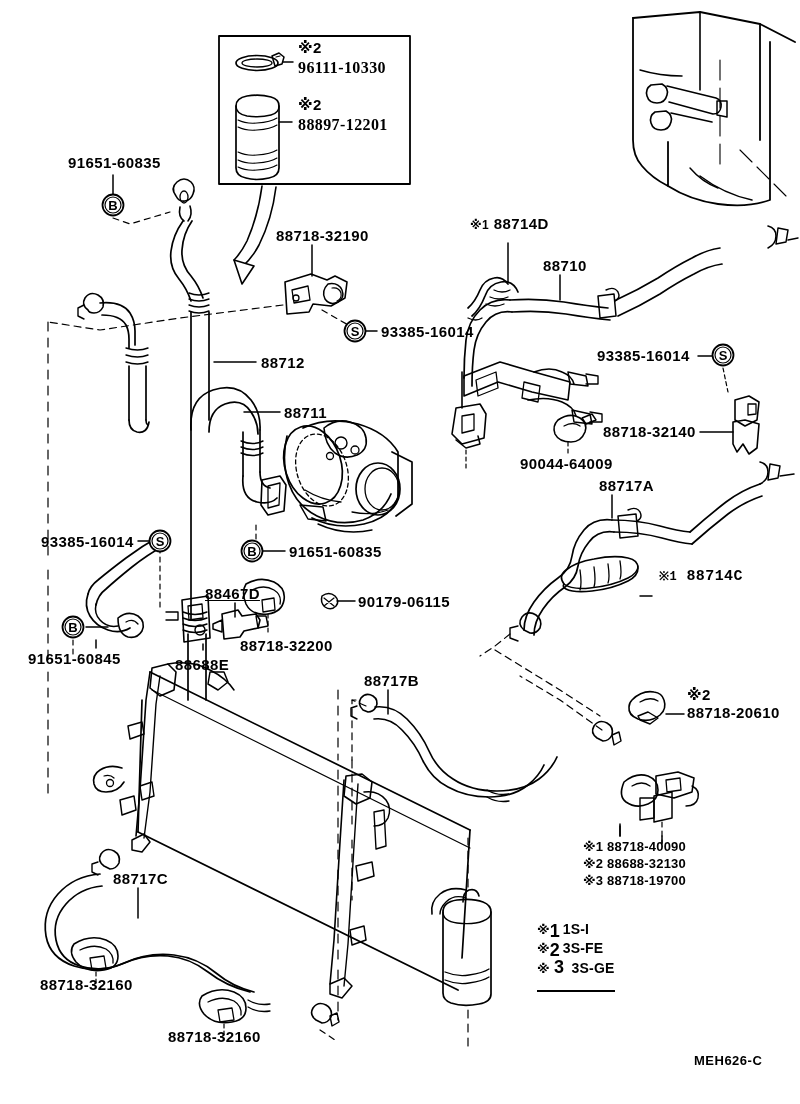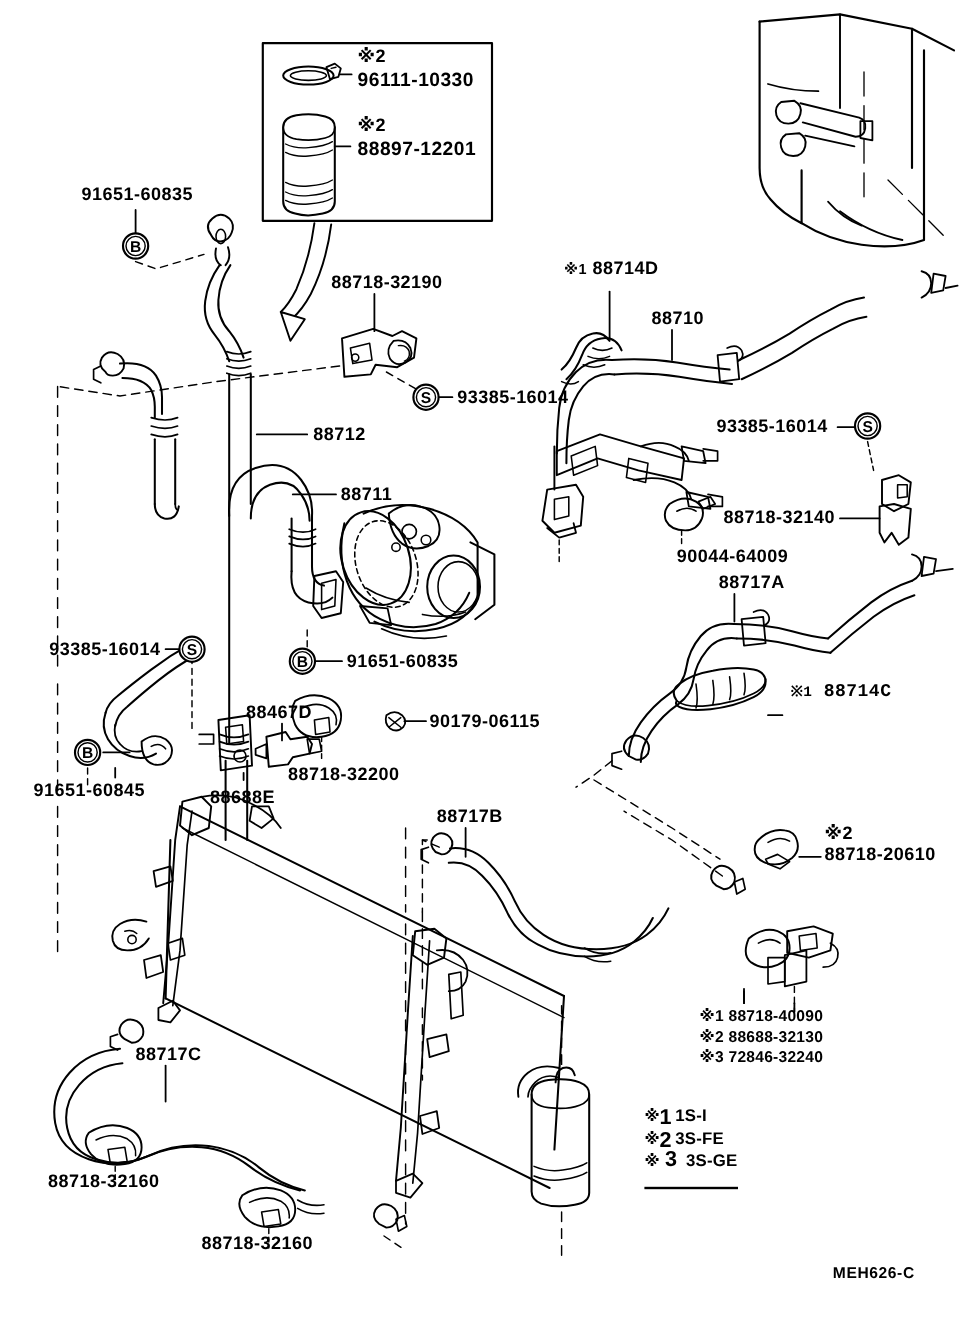--- a/index.html
+++ b/index.html
@@ -19,21 +19,21 @@
   .lbl{
     position:absolute;
     font-family:"Liberation Sans","DejaVu Sans",sans-serif;
     font-size:15px;
     font-weight:700;
     letter-spacing:0.4px;
     white-space:nowrap;
     color:#000;
     line-height:1;
   }
-  .lbl.big{font-size:16px;}
+  .lbl.big{font-size:16px;font-family:Liberation Serif, serif;}
   .note{
     position:absolute;
     font-family:"Liberation Sans","DejaVu Sans",sans-serif;
     font-size:13px;
     font-weight:700;
     white-space:nowrap;
     line-height:17px;
     letter-spacing:0.2px;
   }
   .legend{
@@ -445,33 +445,33 @@
   <div class="lbl" style="left:298px;top:97px;">※2</div>
   <div class="lbl big" style="left:298px;top:117px;">88897-12201</div>
 
   <div class="lbl" style="left:68px;top:155px;">91651-60835</div>
   <div class="lbl" style="left:276px;top:228px;">88718-32190</div>
   <div class="lbl" style="left:381px;top:324px;">93385-16014</div>
   <div class="lbl" style="left:261px;top:355px;">88712</div>
   <div class="lbl" style="left:284px;top:405px;">88711</div>
   <div class="lbl" style="left:41px;top:534px;">93385-16014</div>
   <div class="lbl" style="left:289px;top:544px;">91651-60835</div>
-  <div class="lbl" style="left:205px;top:586px;">88467D</div>
+  <div class="lbl" style="left:205px;top:586px;text-decoration:underline;">88467D</div>
   <div class="lbl" style="left:358px;top:594px;">90179-06115</div>
   <div class="lbl" style="left:240px;top:638px;">88718-32200</div>
   <div class="lbl" style="left:28px;top:651px;">91651-60845</div>
   <div class="lbl" style="left:175px;top:657px;">88688E</div>
   <div class="lbl" style="left:364px;top:673px;">88717B</div>
   <div class="lbl" style="left:113px;top:871px;">88717C</div>
   <div class="lbl" style="left:40px;top:977px;">88718-32160</div>
   <div class="lbl" style="left:168px;top:1029px;">88718-32160</div>
   <div class="lbl" style="left:543px;top:258px;">88710</div>
   <div class="lbl" style="left:597px;top:348px;">93385-16014</div>
   <div class="lbl" style="left:603px;top:424px;text-align:right;">88718-32140</div>
-  <div class="lbl" style="left:520px;top:456px;margin-left:44px;">90044-64009</div>
+  <div class="lbl" style="left:520px;top:456px;">90044-64009</div>
   <div class="lbl" style="left:599px;top:478px;">88717A</div>
   <div class="lbl" style="left:687px;top:705px;">88718-20610</div>
 
   <div class="lbl" style="left:470px;top:216px;">
     <span class="star">※1</span>
     <span>88714D</span>
   </div>
   <div class="lbl" style="left:659px;top:569px;font-family:Liberation Mono, monospace;">
     <span class="star">※1</span>
     <span>88714C</span>
@@ -482,21 +482,21 @@
     <div>
       <span>※1</span>
       <span>88718-40090</span>
     </div>
     <div>
       <span>※2</span>
       <span>88688-32130</span>
     </div>
     <div>
       <span>※3</span>
-      <span>72846-32240</span>
+      <span>88718-19700</span>
     </div>
   </div>
 
   <div class="legend" style="left:537px;top:920px;">
     <div class="row">
       <span class="mk">※</span>
       <span class="num">1</span>
       <span class="eng">1S-I</span>
     </div>
     <div class="row">

